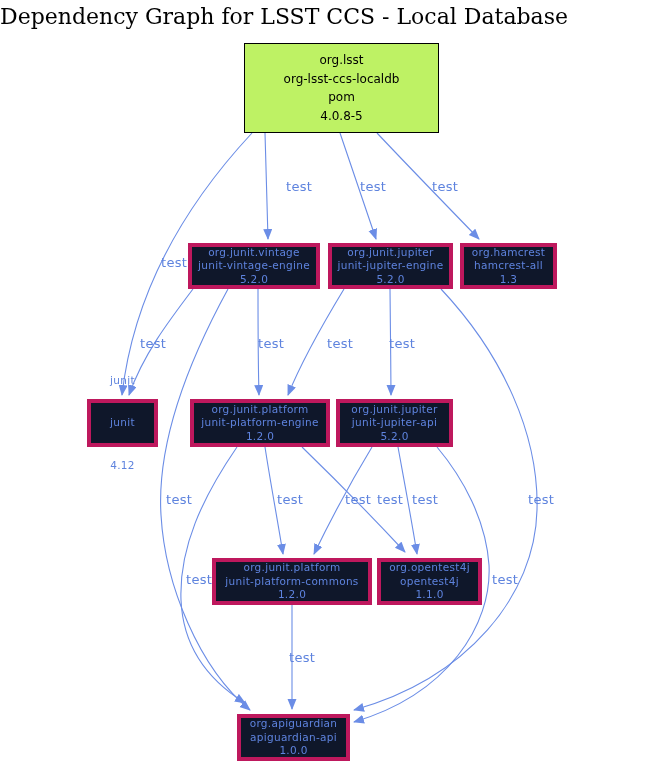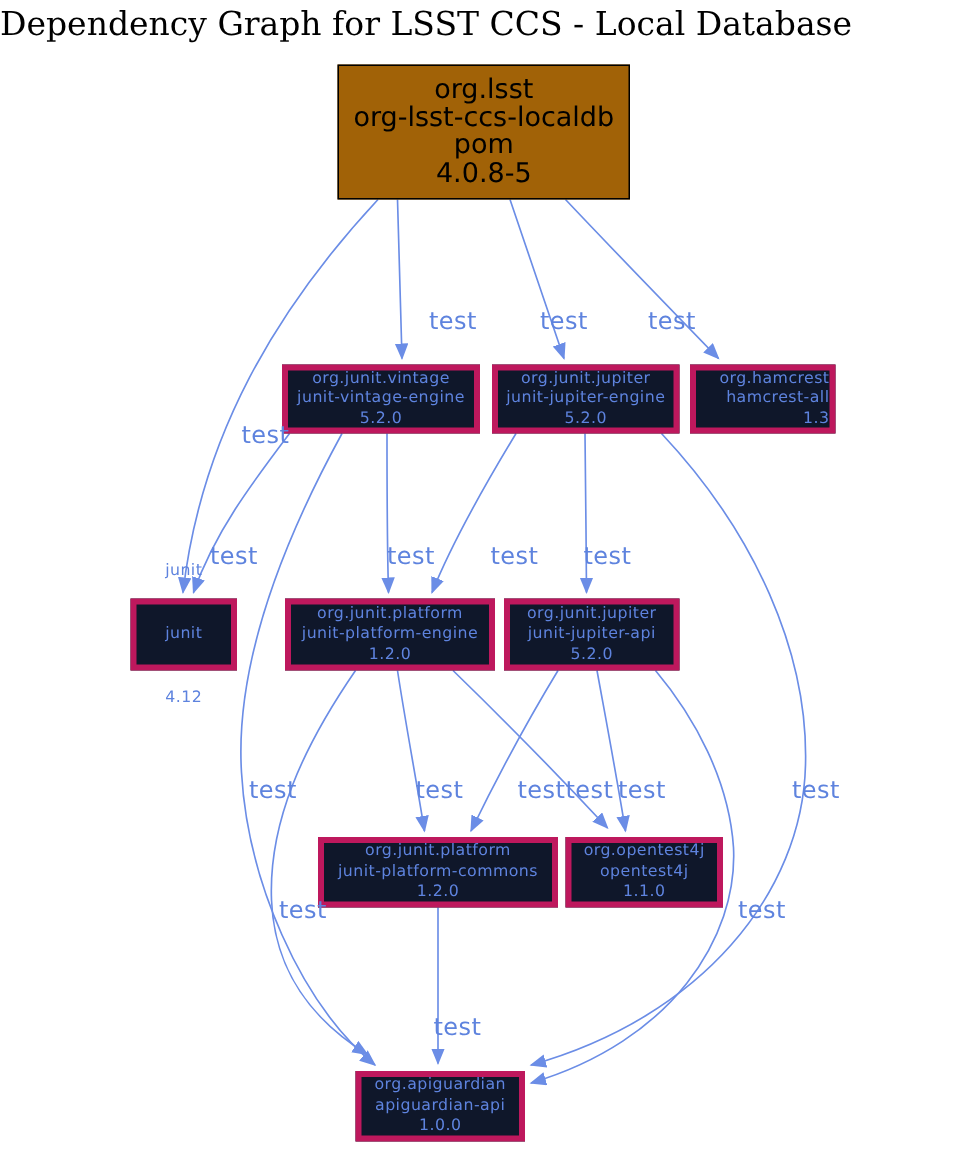--- a/index.html
+++ b/index.html
@@ -13,27 +13,27 @@
     font-size:22px;color:#000000;white-space:nowrap;
   }
   svg.edge-layer{position:absolute;left:0;top:0;}
   .node{
     position:absolute;box-sizing:border-box;border:4px solid #be185d;
     background:#0f172a;color:#5e83de;text-align:center;
     font-size:10.5px;line-height:13.5px;letter-spacing:.3px;
     display:flex;flex-direction:column;justify-content:center;
   }
   .node.root{
-    border:1.5px solid #000000;background:#a16207;color:#000000;
-    font-size:18px;line-height:18.5px;letter-spacing:0;
+    border:1.5px solid #000000;background:#bef264;color:#000000;
+    font-size:12px;line-height:18.5px;letter-spacing:0;margin-left:19px;
   }
   .node span{display:block;white-space:nowrap;}
   .edge-label{
-    position:absolute;font-size:16px;line-height:12px;color:#5e83de;
-    letter-spacing:.3px;white-space:nowrap;margin-top:27px;
+    position:absolute;font-size:13px;line-height:12px;color:#5e83de;
+    letter-spacing:.3px;white-space:nowrap;
   }
 </style>
 </head>
 <body>
 
 <div class="stage">
 
   <div class="graph-title">Dependency Graph for LSST CCS - Local Database</div>
 
   <svg class="edge-layer" width="645" height="768" viewBox="0 0 645 768">
@@ -75,21 +75,21 @@
     <span>junit-vintage-engine</span>
     <span>5.2.0</span>
   </div>
 
   <div class="node" style="left:328px;top:243px;width:125px;height:46px;">
     <span>org.junit.jupiter</span>
     <span>junit-jupiter-engine</span>
     <span>5.2.0</span>
   </div>
 
-  <div class="node" style="left:460px;top:243px;width:97px;height:46px;align-items:flex-end;">
+  <div class="node" style="left:460px;top:243px;width:97px;height:46px;">
     <span>org.hamcrest</span>
     <span>hamcrest-all</span>
     <span>1.3</span>
   </div>
 
   <div class="node" style="left:87px;top:399px;width:71px;height:48px;gap:29px;">
     <span>junit</span>
     <span>junit</span>
     <span>4.12</span>
   </div>

